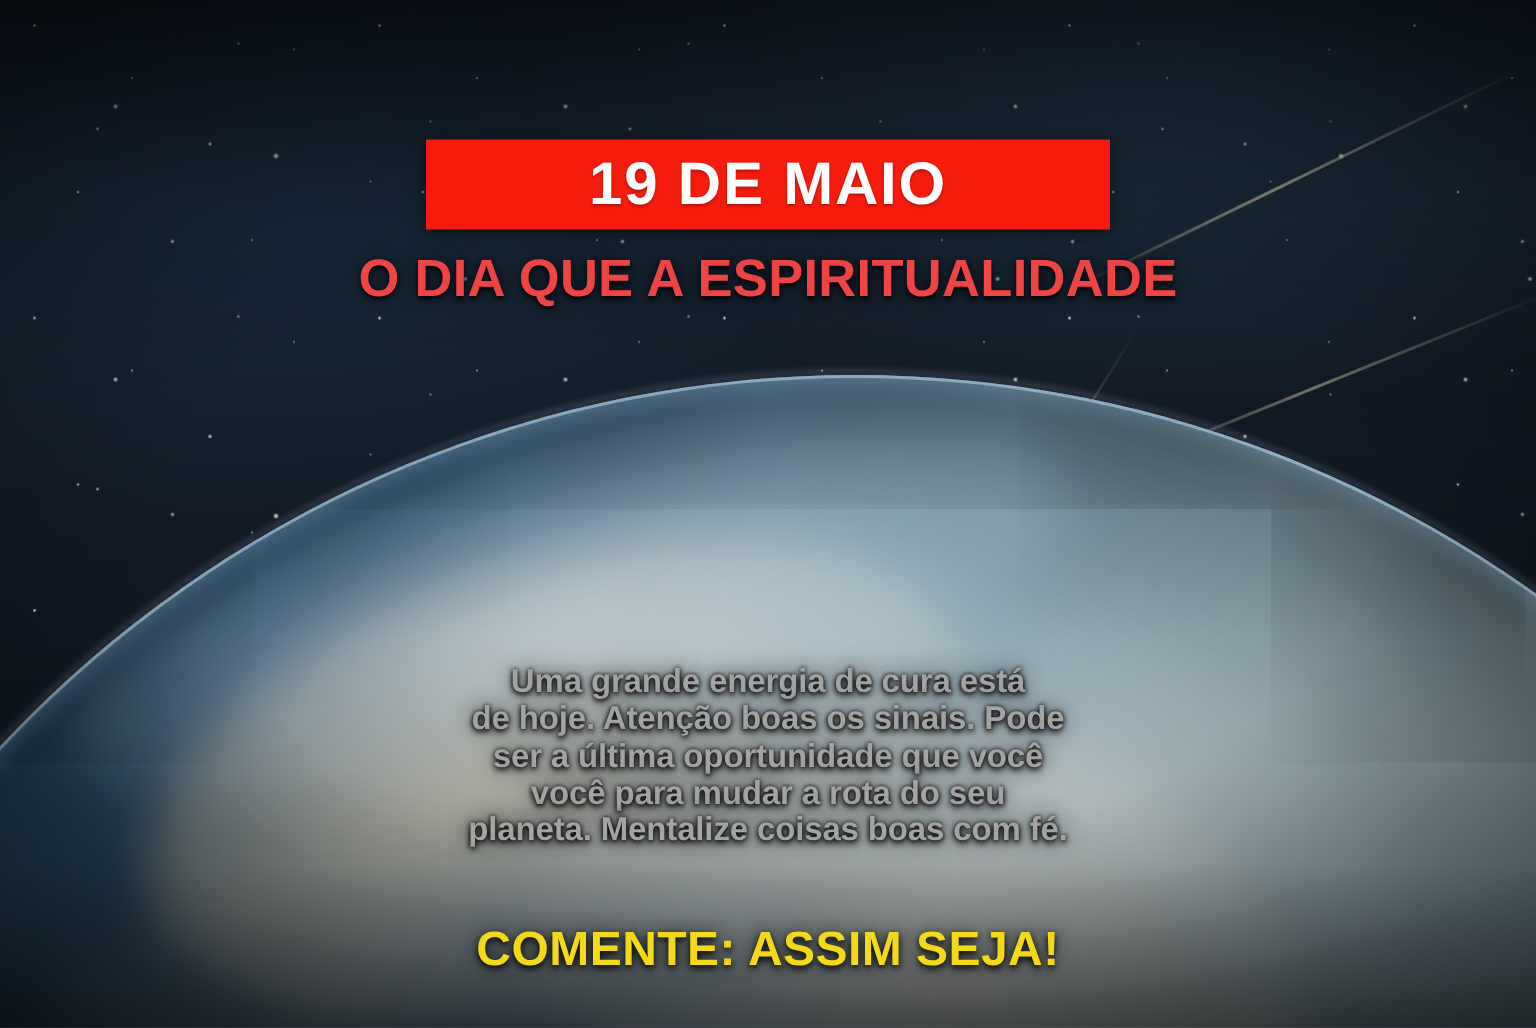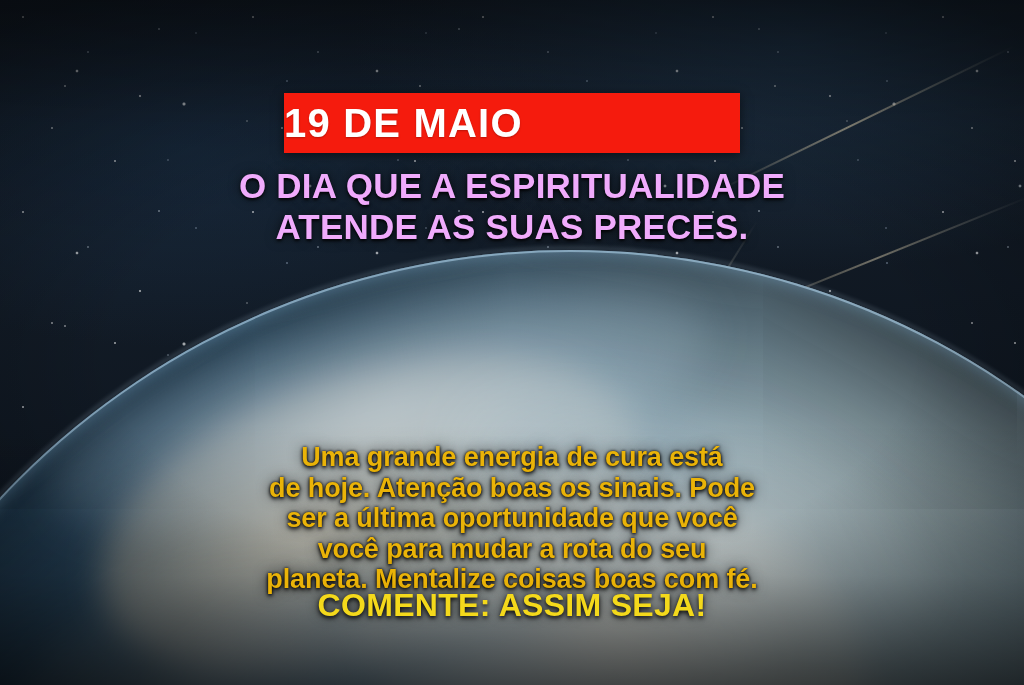--- a/index.html
+++ b/index.html
@@ -189,71 +189,71 @@
   .date-banner {
     position: absolute;
     left: 50%;
     transform: translateX(-50%);
     top: 93px;
     width: 456px;
     height: 60px;
     background: #f51b0d;
     display: flex;
     align-items: center;
-    justify-content: flex-start;
+    justify-content: center;
     box-shadow: 0 2px 10px rgba(0,0,0,0.55);
   }
   .date-banner-text {
     color: #ffffff;
     font-size: 40px;
     font-weight: bold;
     letter-spacing: 1.2px;
     line-height: 1;
     white-space: nowrap;
     text-shadow: 0 1px 2px rgba(0,0,0,0.25);
   }
 
   .headline {
     position: absolute;
     left: 0;
     right: 0;
     top: 166px;
-    color: #f0abfc;
+    color: #ef4444;
     font-size: 35px;
     font-weight: bold;
     line-height: 1.16;
     letter-spacing: 0.2px;
     text-shadow:
       0 2px 3px rgba(0,0,0,0.85),
       0 0 12px rgba(0,0,0,0.6);
   }
   .headline-line { display: block; white-space: nowrap; }
 
   .body-copy {
     position: absolute;
     left: 0;
     right: 0;
     top: 442px;
-    color: #eab308;
-    font-size: 27px;
+    color: #a3a3a3;
+    font-size: 22px;
     font-weight: bold;
     line-height: 1.13;
     letter-spacing: -0.1px;
     text-shadow:
       0 2px 4px rgba(0,0,0,0.95),
       0 0 14px rgba(0,0,0,0.75),
       0 0 3px rgba(0,0,0,0.9);
   }
   .body-line { display: block; white-space: nowrap; }
 
   .cta {
     position: absolute;
     left: 0;
     right: 0;
-    top: 588px;
+    top: 615px;
     color: #f4d91b;
     font-size: 32px;
     font-weight: bold;
     letter-spacing: 0.3px;
     line-height: 1.1;
     white-space: nowrap;
     text-shadow:
       0 2px 4px rgba(0,0,0,0.9),
       0 0 12px rgba(0,0,0,0.65);
   }
@@ -289,21 +289,20 @@
   <div class="vignette"></div>
 
   <div class="content">
 
     <div class="date-banner">
       <span class="date-banner-text">19 DE MAIO</span>
     </div>
 
     <div class="headline">
       <span class="headline-line">O DIA QUE A ESPIRITUALIDADE</span>
-      <span class="headline-line">ATENDE AS SUAS PRECES.</span>
     </div>
 
     <div class="body-copy">
       <span class="body-line">Uma grande energia de cura está</span>
       <span class="body-line">de hoje. Atenção boas os sinais. Pode</span>
       <span class="body-line">ser a última oportunidade que você</span>
       <span class="body-line">você para mudar a rota do seu</span>
       <span class="body-line">planeta. Mentalize coisas boas com fé.</span>
     </div>
 

